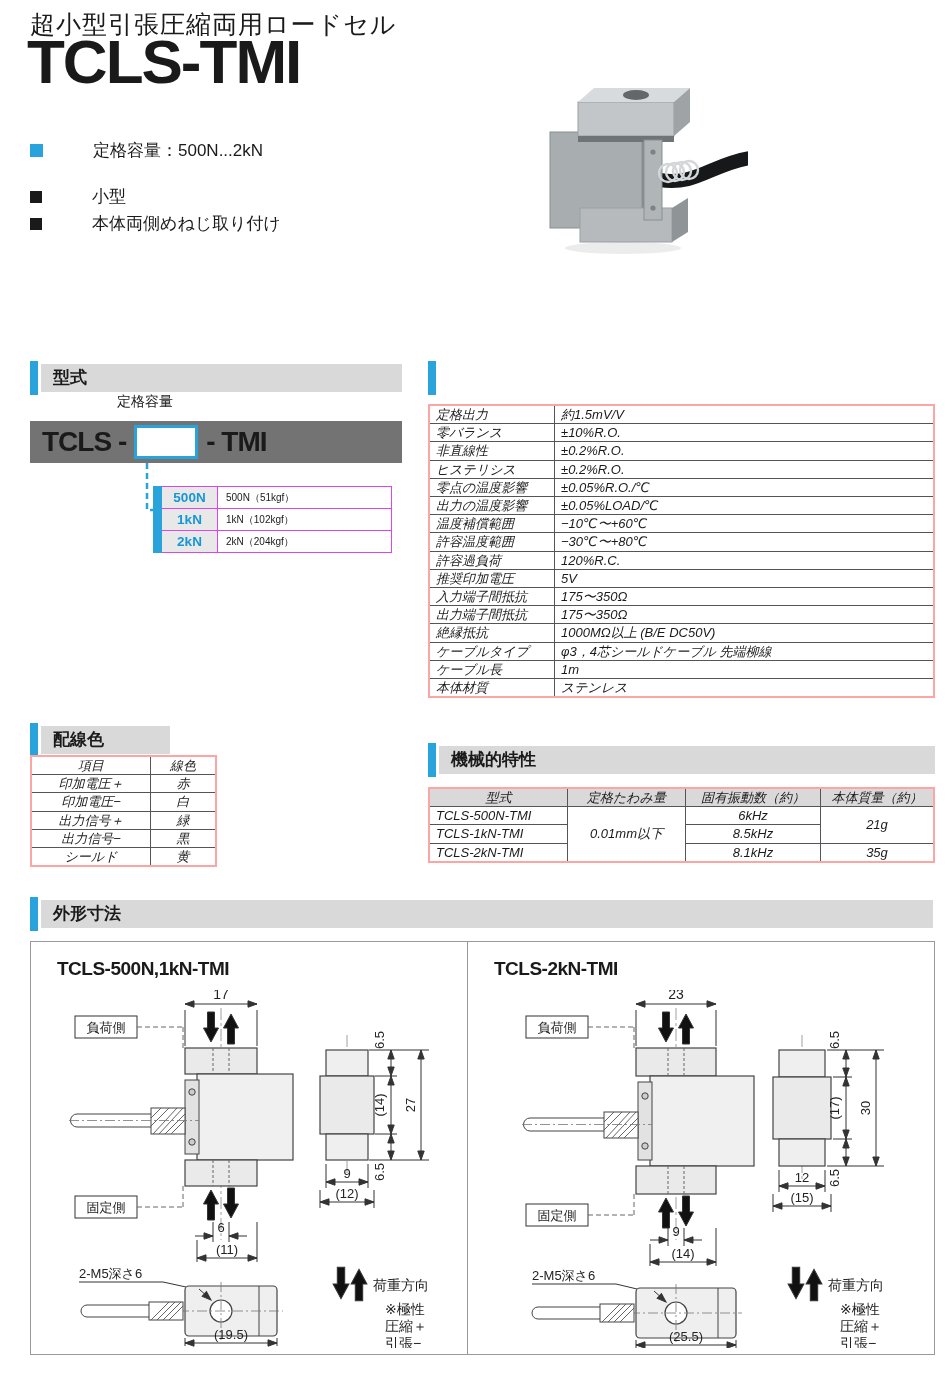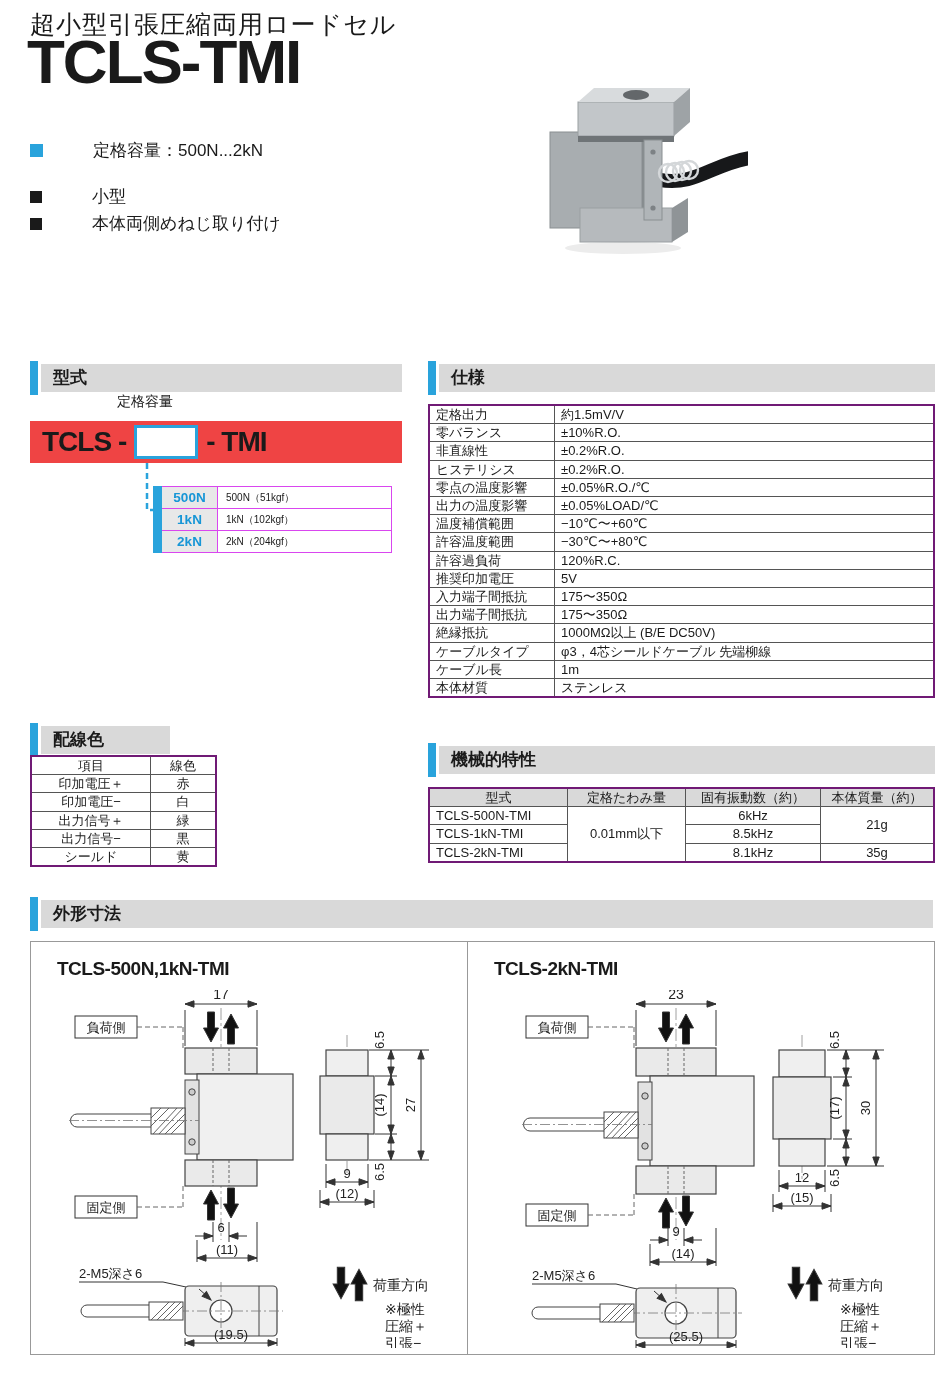--- a/index.html
+++ b/index.html
@@ -13,33 +13,33 @@
   .feature .sq{display:inline-block;width:13px;height:13px;margin-right:12px;}
   .sq.blue{background:#29a3dc;}
   .sq.dark{background:#1a1a1a;width:12px;height:12px;}
   
   .sec-h{position:absolute;height:34px;}
   .sec-h .bluebar{position:absolute;left:0;top:0;width:8px;height:34px;background:#29a3dc;}
   .sec-h .graybar{position:absolute;left:11px;top:3px;right:0;height:28px;background:#d9d9d9;
      line-height:28px;padding-left:12px;font-weight:bold;font-size:17px;}
   
   .cap-label{position:absolute;left:60px;top:393px;width:170px;text-align:center;font-size:14px;}
-  .model-bar{position:absolute;left:30px;top:421px;width:372px;height:42px;background:#ef4444;
+  .model-bar{position:absolute;left:30px;top:421px;width:372px;height:42px;background:#737373;
      display:flex;align-items:center;padding-left:12px;box-sizing:border-box;
      font-size:28px;font-weight:bold;letter-spacing:-1px;}
   .model-box{width:58px;height:28px;border:3px solid #29a3dc;background:#fff;margin:0 8px;}
   .opt-table{position:absolute;left:153px;top:486px;border-collapse:collapse;font-size:13.5px;}
   .opt-table td{border:1px solid #d946ef;height:21px;padding:0;}
   .opt-table .bar{width:7px;background:#29a3dc;border:1px solid #29a3dc;padding:0;}
   .opt-table .code{width:55px;background:#e8e8e8;color:#1796d6;font-weight:bold;text-align:center;}
   .opt-table .desc{width:165px;background:#fff;padding-left:8px;font-size:10px;}
   
   table.dt{border-collapse:collapse;font-size:13px;background:#fff;}
   table.dt td,table.dt th{border:1px solid #555;font-weight:normal;padding:1px 6px;line-height:15.2px;}
-  table.dt{border:2px solid #701a75;}
+  table.dt{border:2px solid #fca5a5;font-style:italic;}
   
   .spec-table{position:absolute;left:428px;top:404px;width:507px;}
   .spec-table td.l{width:112px;}
   
   .wire-table{position:absolute;left:30px;top:755px;padding-left:27px;}
   .wire-table td{text-align:center;}
   .wire-table .c1{width:106px;}
   .wire-table .c2{width:52px;}
   
   .mech-table{position:absolute;left:428px;top:787px;width:507px;}
@@ -136,21 +136,20 @@
     </tr>
     <tr>
       <td class="code">2kN</td>
       <td class="desc">2kN（204kgf）</td>
     </tr>
   </tbody>
     </table>
 
   <div class="sec-h" style="left:428px;top:361px;width:507px">
     <span class="bluebar"></span>
-    <span class="graybar">仕様</span>
   </div>
   <table class="dt spec-table">
     <tbody>
         <tr>
           <td class="l">定格出力</td>
           <td>約1.5mV/V</td>
         </tr>
     <tr>
           <td class="l">零バランス</td>
           <td>±10%R.O.</td>

